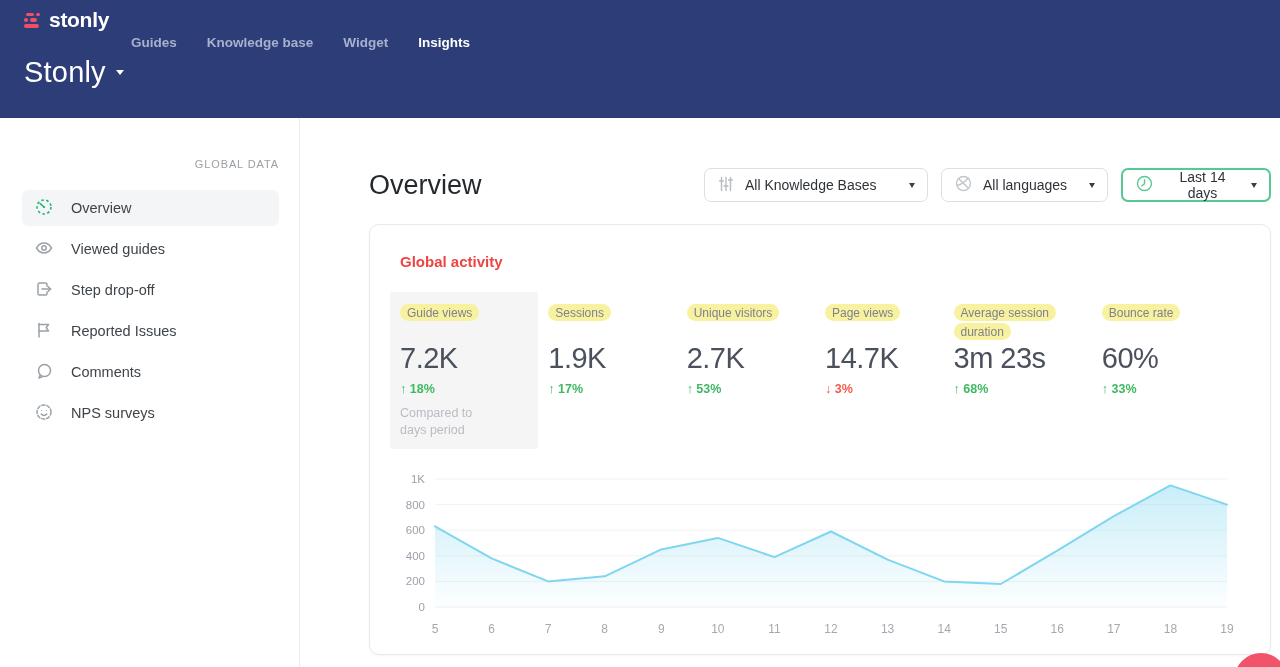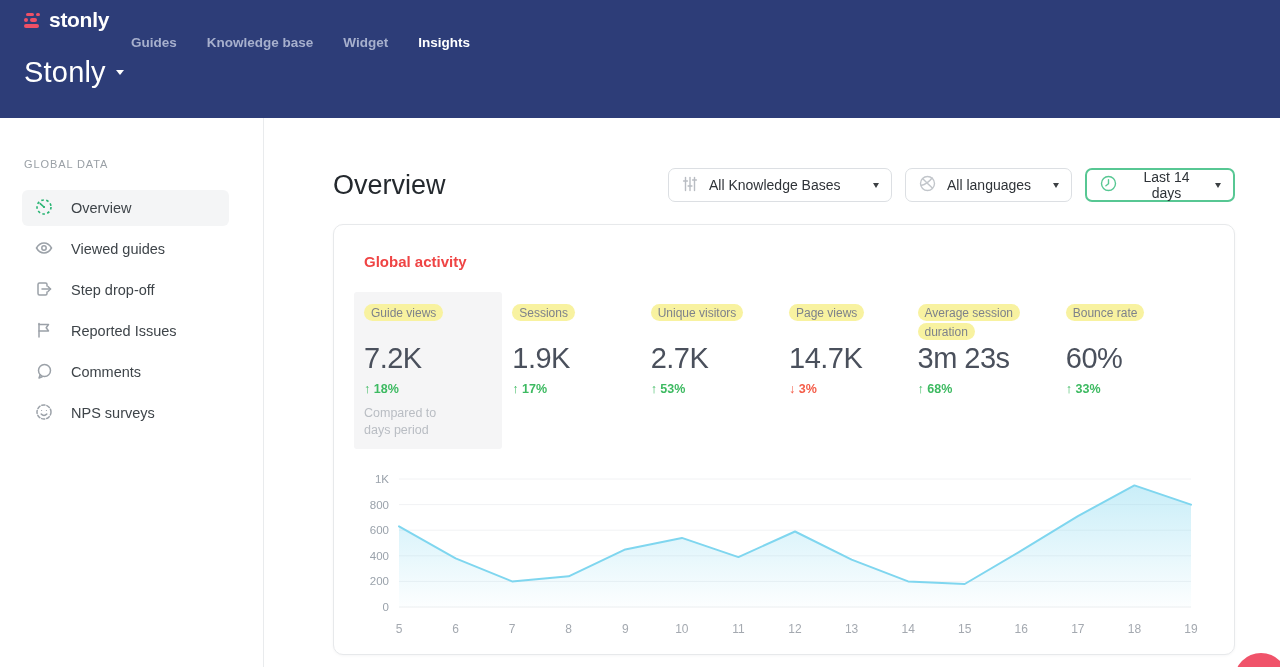--- a/index.html
+++ b/index.html
@@ -16,21 +16,21 @@
   .logo-text { font-size:21px; font-weight:bold; letter-spacing:-0.3px; }
   .nav-items { display:flex; gap:30px; margin-left:22px; }
   .nav-item { font-size:13.5px; font-weight:600; color:#a7b0cd; cursor:pointer;margin-top:44px; }
   .nav-item.active { color:#ffffff; }
   .title-row { display:flex; align-items:center; gap:10px; padding:16px 0 0 24px; }
   .workspace-title { font-size:29px; font-weight:500; letter-spacing:0.2px; cursor:pointer; }
   .caret { width:0; height:0; border-left:4px solid transparent; border-right:4px solid transparent; border-top:5px solid #fff; display:inline-block; }
 
   
   .layout { display:flex; height:549px; }
-  .sidebar { width:264px; border-right:1px solid #e9ebed; padding:40px 34px 0 22px; flex-shrink:0; }
+  .sidebar { width:300px; border-right:1px solid #e9ebed; padding:40px 20px 0 22px; flex-shrink:0;text-align:right; }
   .sidebar-label { font-size:11px; color:#9aa0a6; letter-spacing:0.9px; margin:0 0 20px 2px; font-weight:400; }
   .side-item { display:flex; align-items:center; gap:17px; height:36px; padding:0 12px; border-radius:6px; margin-bottom:5px; color:#3e4449; font-size:14.5px; cursor:pointer; }
   .side-item.active { background:#f4f5f6; }
   .side-item svg { flex-shrink:0; }
 
   
   .content { flex:1; padding:50px 0 0 69px; }
   .page-header { display:flex; align-items:center; width:902px; }
   .page-title { font-size:27px; color:#24292e; font-weight:400; }
   .filters { display:flex; gap:13px; margin-left:auto; }

